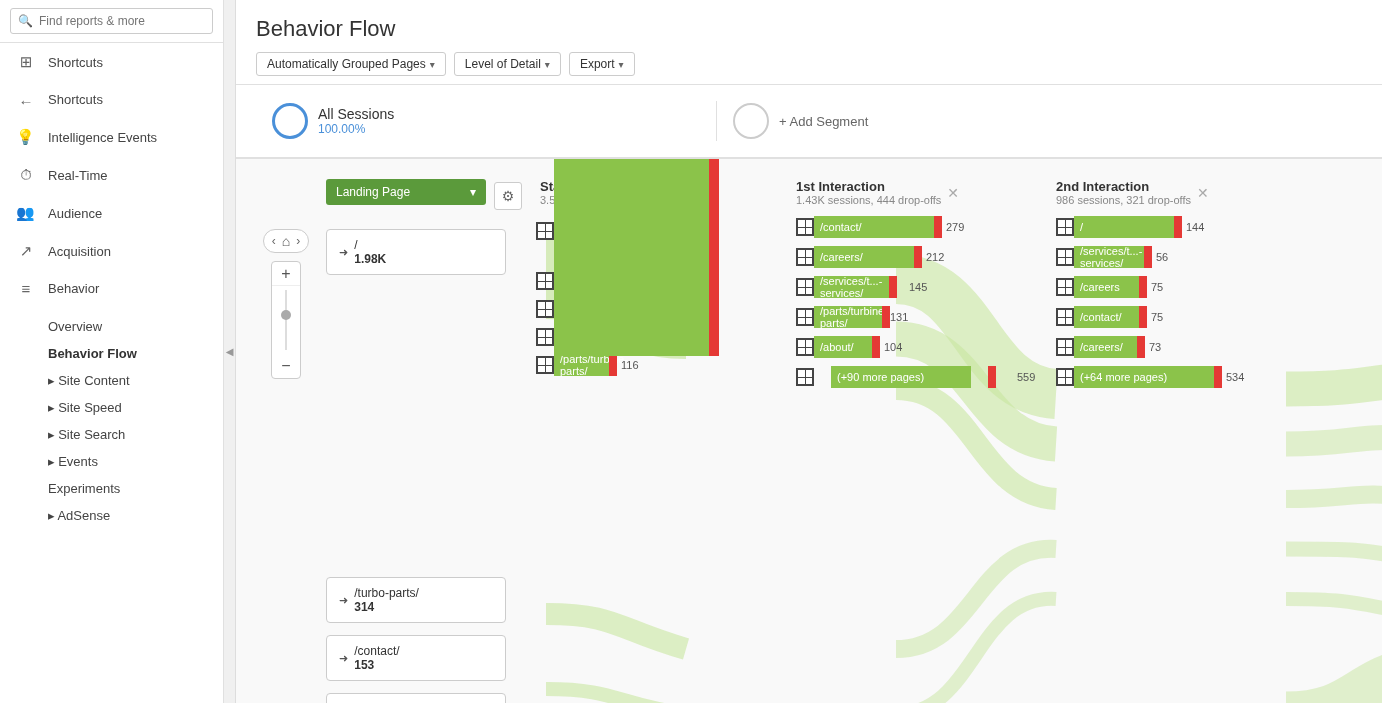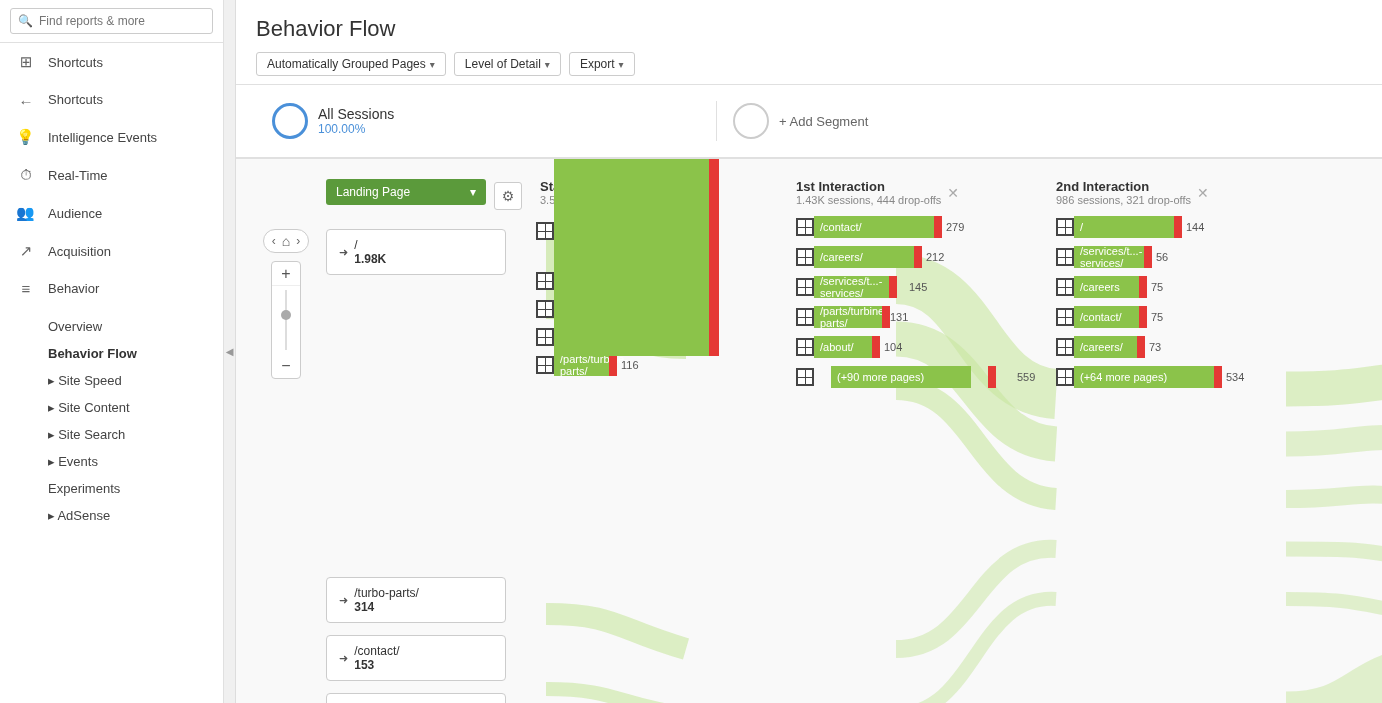--- a/index.html
+++ b/index.html
@@ -343,22 +343,22 @@
     <span class="nav-label">Acquisition</span>
   </div>
   <div class="sidebar-nav-item">
     <span class="nav-icon">≡</span>
     <span class="nav-label">Behavior</span>
   </div>
 
   <div class="sidebar-sub-section">
     <div class="sidebar-sub-item">Overview</div>
     <div class="sidebar-sub-item active">Behavior Flow</div>
+    <div class="sidebar-sub-item">▸ Site Content</div>
     <div class="sidebar-sub-item">▸ Site Speed</div>
-    <div class="sidebar-sub-item">▸ Site Content</div>
     <div class="sidebar-sub-item">▸ Site Search</div>
     <div class="sidebar-sub-item">▸ Events</div>
     <div class="sidebar-sub-item">Experiments</div>
     <div class="sidebar-sub-item">▸ AdSense</div>
   </div>
 </div>
 
 <div class="sidebar-collapse">◀</div>
 
 <div class="main-content">

